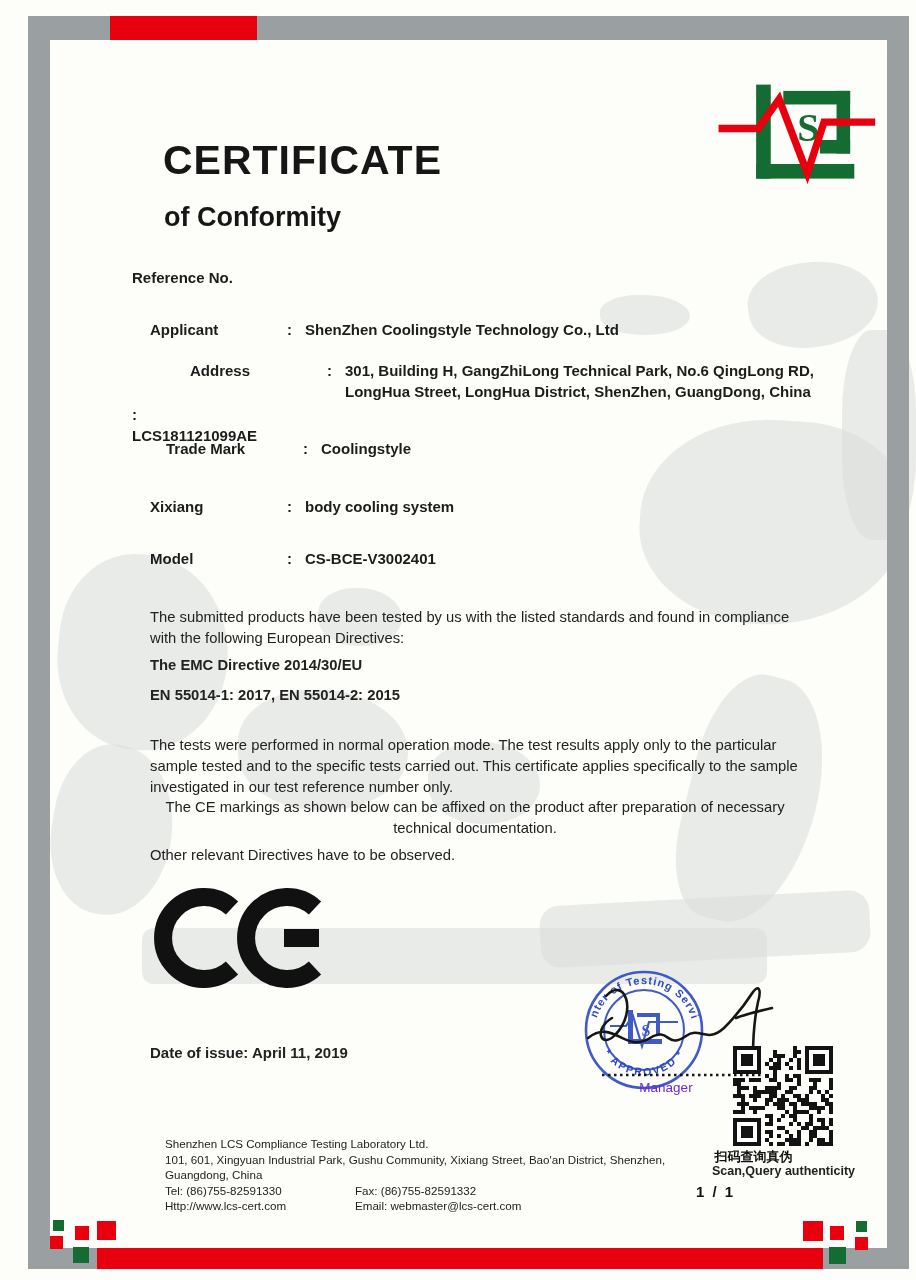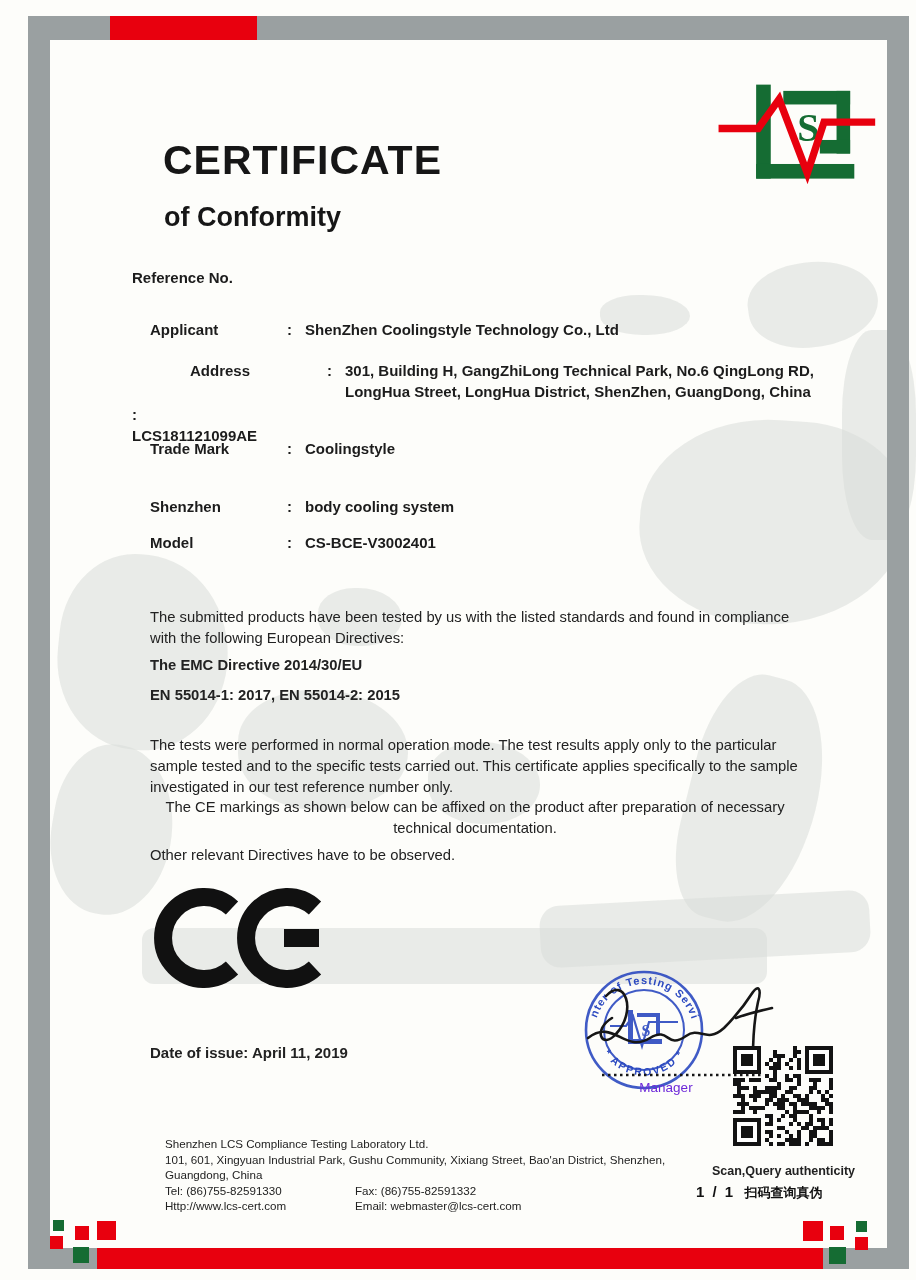--- a/index.html
+++ b/index.html
@@ -94,31 +94,31 @@
   <div class="abs frow" style="left:150px;top:319px;">
     <span class="flabel">Applicant</span>
     <span class="fcolon">:</span>
     <span class="fvalue">ShenZhen Coolingstyle Technology Co., Ltd</span>
   </div>
   <div class="abs frow" style="left:150px;top:360px;margin-left:40px;">
     <span class="flabel">Address</span>
     <span class="fcolon">:</span>
     <span class="fvalue">301, Building H, GangZhiLong Technical Park, No.6 QingLong RD, LongHua Street, LongHua District, ShenZhen, GuangDong, China</span>
   </div>
-  <div class="abs frow" style="left:150px;top:438px;">
+  <div class="abs frow" style="left:166px;top:438px;">
     <span class="flabel">Trade Mark</span>
     <span class="fcolon">:</span>
     <span class="fvalue">Coolingstyle</span>
   </div>
   <div class="abs frow" style="left:150px;top:496px;">
-    <span class="flabel">Shenzhen</span>
+    <span class="flabel">Xixiang</span>
     <span class="fcolon">:</span>
     <span class="fvalue">body cooling system</span>
   </div>
-  <div class="abs frow" style="left:150px;top:532px;">
+  <div class="abs frow" style="left:150px;top:548px;">
     <span class="flabel">Model</span>
     <span class="fcolon">:</span>
     <span class="fvalue">CS-BCE-V3002401</span>
   </div>
 
   <div class="abs para" style="left:150px;top:607px;width:655px;">The submitted products have been tested by us with the listed standards and found in compliance with the following European Directives:</div>
   <div class="abs para bold" style="left:150px;top:655px;">The EMC Directive 2014/30/EU</div>
   <div class="abs para bold" style="left:150px;top:685px;">EN 55014-1: 2017, EN 55014-2: 2015</div>
   <div class="abs para" style="left:150px;top:735px;width:660px;">The tests were performed in normal operation mode. The test results apply only to the particular sample tested and to the specific tests carried out. This certificate applies specifically to the sample investigated in our test reference number only.</div>
   <div class="abs para" style="left:150px;top:797px;width:650px;text-align:center;">The CE markings as shown below can be affixed on the product after preparation of necessary technical documentation.</div>
@@ -374,21 +374,21 @@
         <rect x="0" y="0" width="28" height="28" fill="#131313"></rect>
         <rect x="4" y="4" width="20" height="20" fill="#fff"></rect>
         <rect x="8" y="8" width="12" height="12" fill="#131313"></rect>
         <rect x="72" y="0" width="28" height="28" fill="#131313"></rect>
         <rect x="76" y="4" width="20" height="20" fill="#fff"></rect>
         <rect x="80" y="8" width="12" height="12" fill="#131313"></rect>
         <rect x="0" y="72" width="28" height="28" fill="#131313"></rect>
         <rect x="4" y="76" width="20" height="20" fill="#fff"></rect>
         <rect x="8" y="80" width="12" height="12" fill="#131313"></rect>
       </svg></div>
-  <div class="abs qr-cap-cn" style="left:701px;top:1148px;width:165px;margin-top:36px;">扫码查询真伪</div>
+  <div class="abs qr-cap-cn" style="left:671px;top:1148px;width:165px;">扫码查询真伪</div>
   <div class="abs qr-cap-en" style="left:701px;top:1164px;width:165px;">Scan,Query authenticity</div>
 
   <div class="abs pageno" style="left:696px;top:1183px;">1 / 1</div>
 
   <div class="abs foot" style="left:165px;top:1136px;width:540px;">
     <div>Shenzhen LCS Compliance Testing Laboratory Ltd.</div>
     <div>101, 601, Xingyuan Industrial Park, Gushu Community, Xixiang Street, Bao'an District, Shenzhen,</div>
     <div>Guangdong, China</div>
     <div class="footgrid">
       <span>Tel: (86)755-82591330</span>

